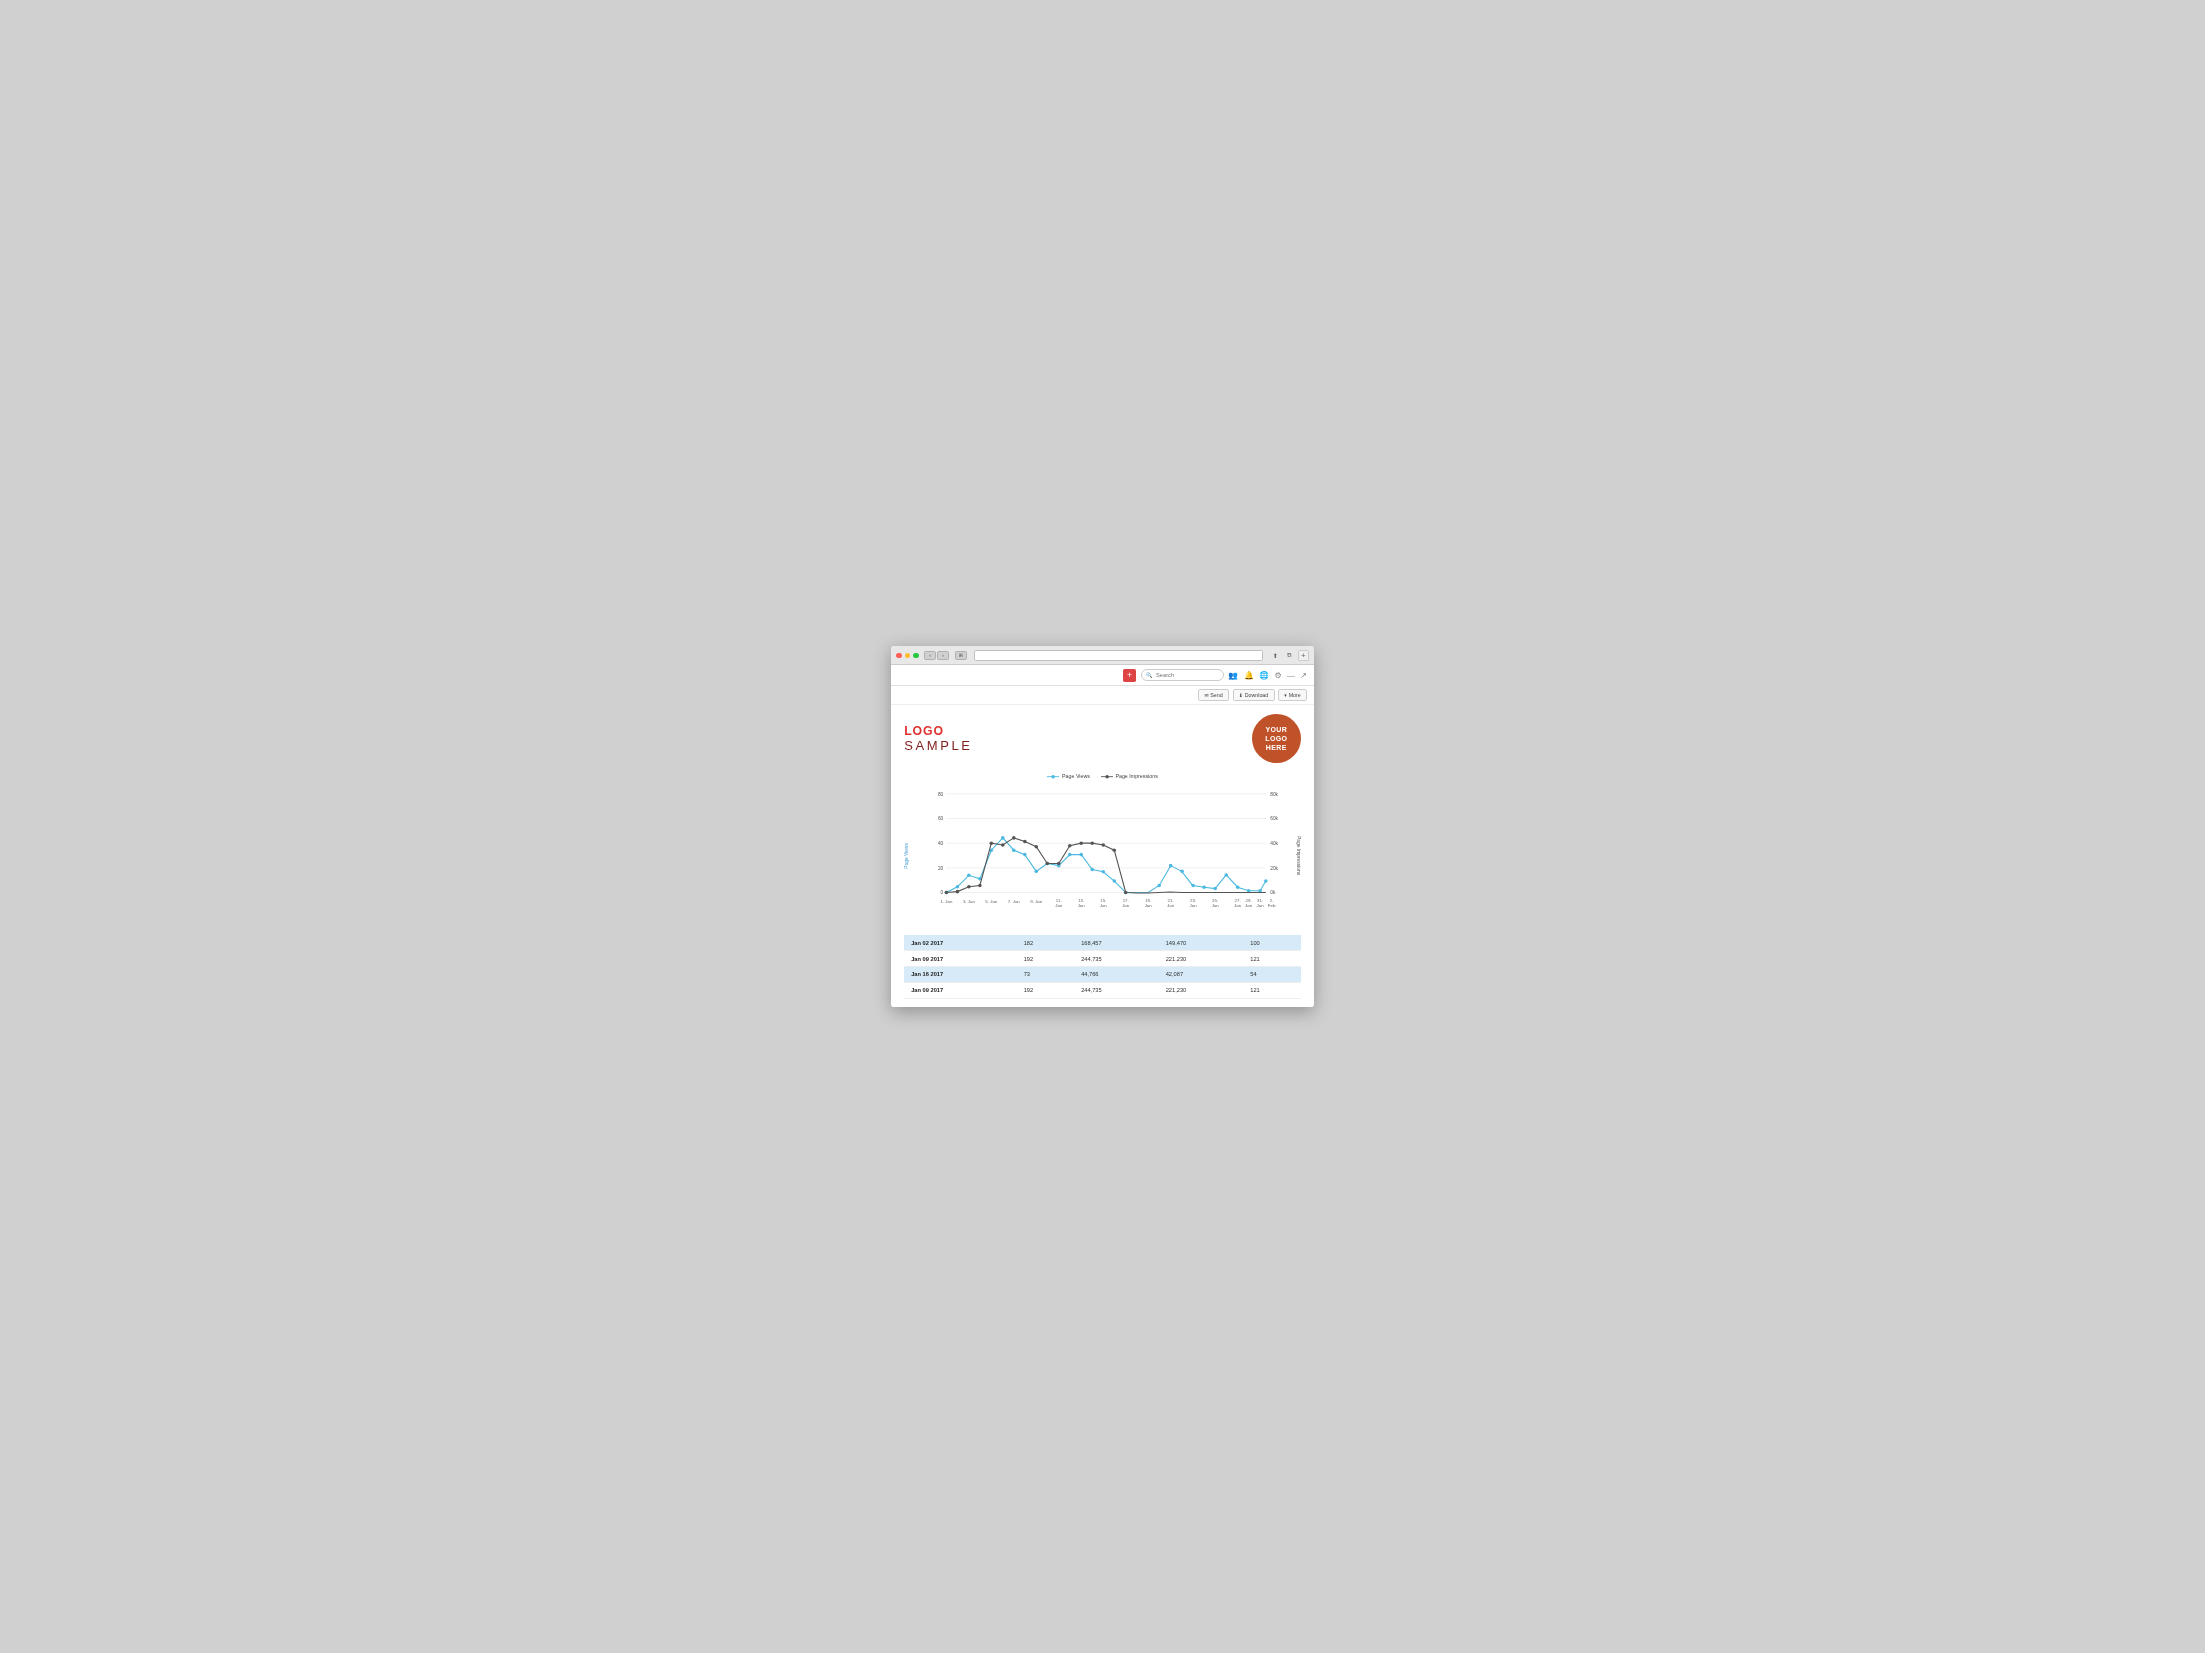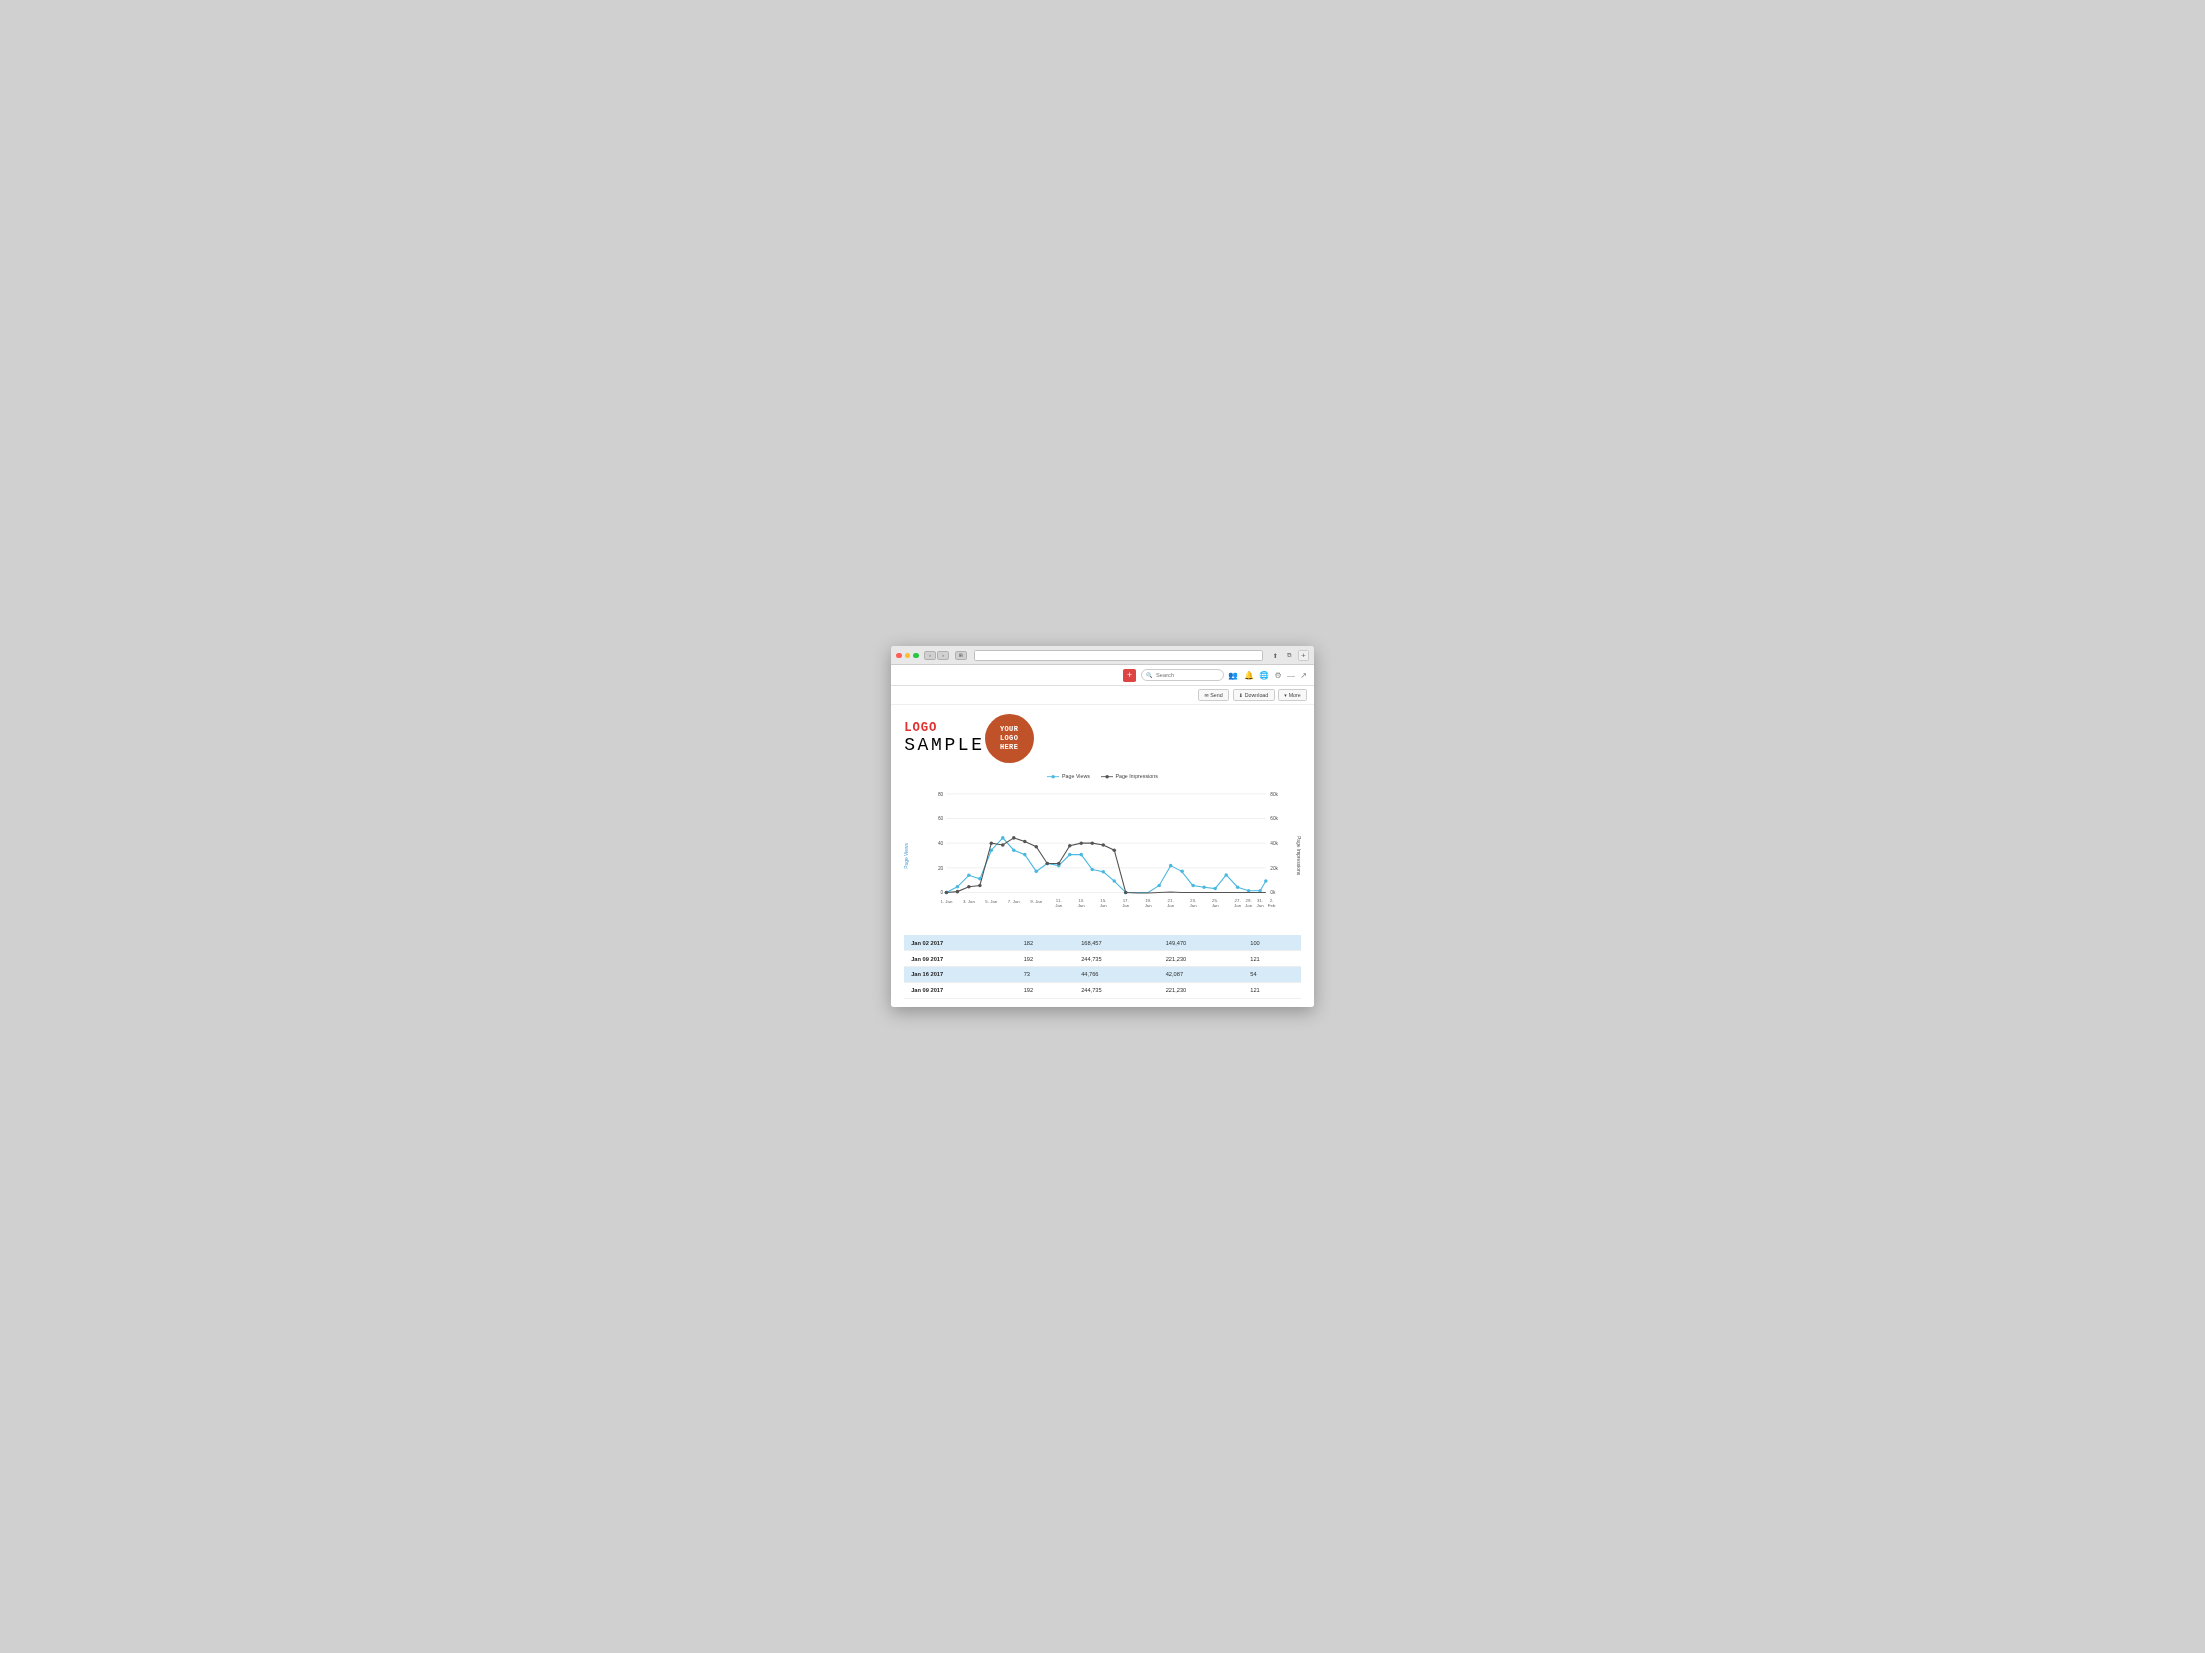--- a/index.html
+++ b/index.html
@@ -217,42 +217,41 @@
 
     
     .main-content {
       background: #fff;
       padding: 8.8px 13.2px;
     }
 
     
     .header-logos {
       display: flex;
-      justify-content: flex-start;
+      justify-content: space-between;
       align-items: center;
       margin-bottom: 10.6px;
-      font-family: Liberation Mono, monospace;
     }
 
     .logo-text-area {
       display: flex;
       flex-direction: column;
     }
 
     .logo-top {
       font-size: 12.3px;
       font-weight: 700;
       color: #e03030;
       letter-spacing: 0.9px;
     }
 
     .logo-bottom {
-      font-size: 18px;
+      font-size: 13px;
       font-weight: 300;
-      color: #000000;
+      color: #7f1d1d;
       letter-spacing: 2.6px;
     }
 
     .logo-circle {
       width: 49px;
       height: 49px;
       border-radius: 50%;
       background: #c0522a;
       display: flex;
       flex-direction: column;

